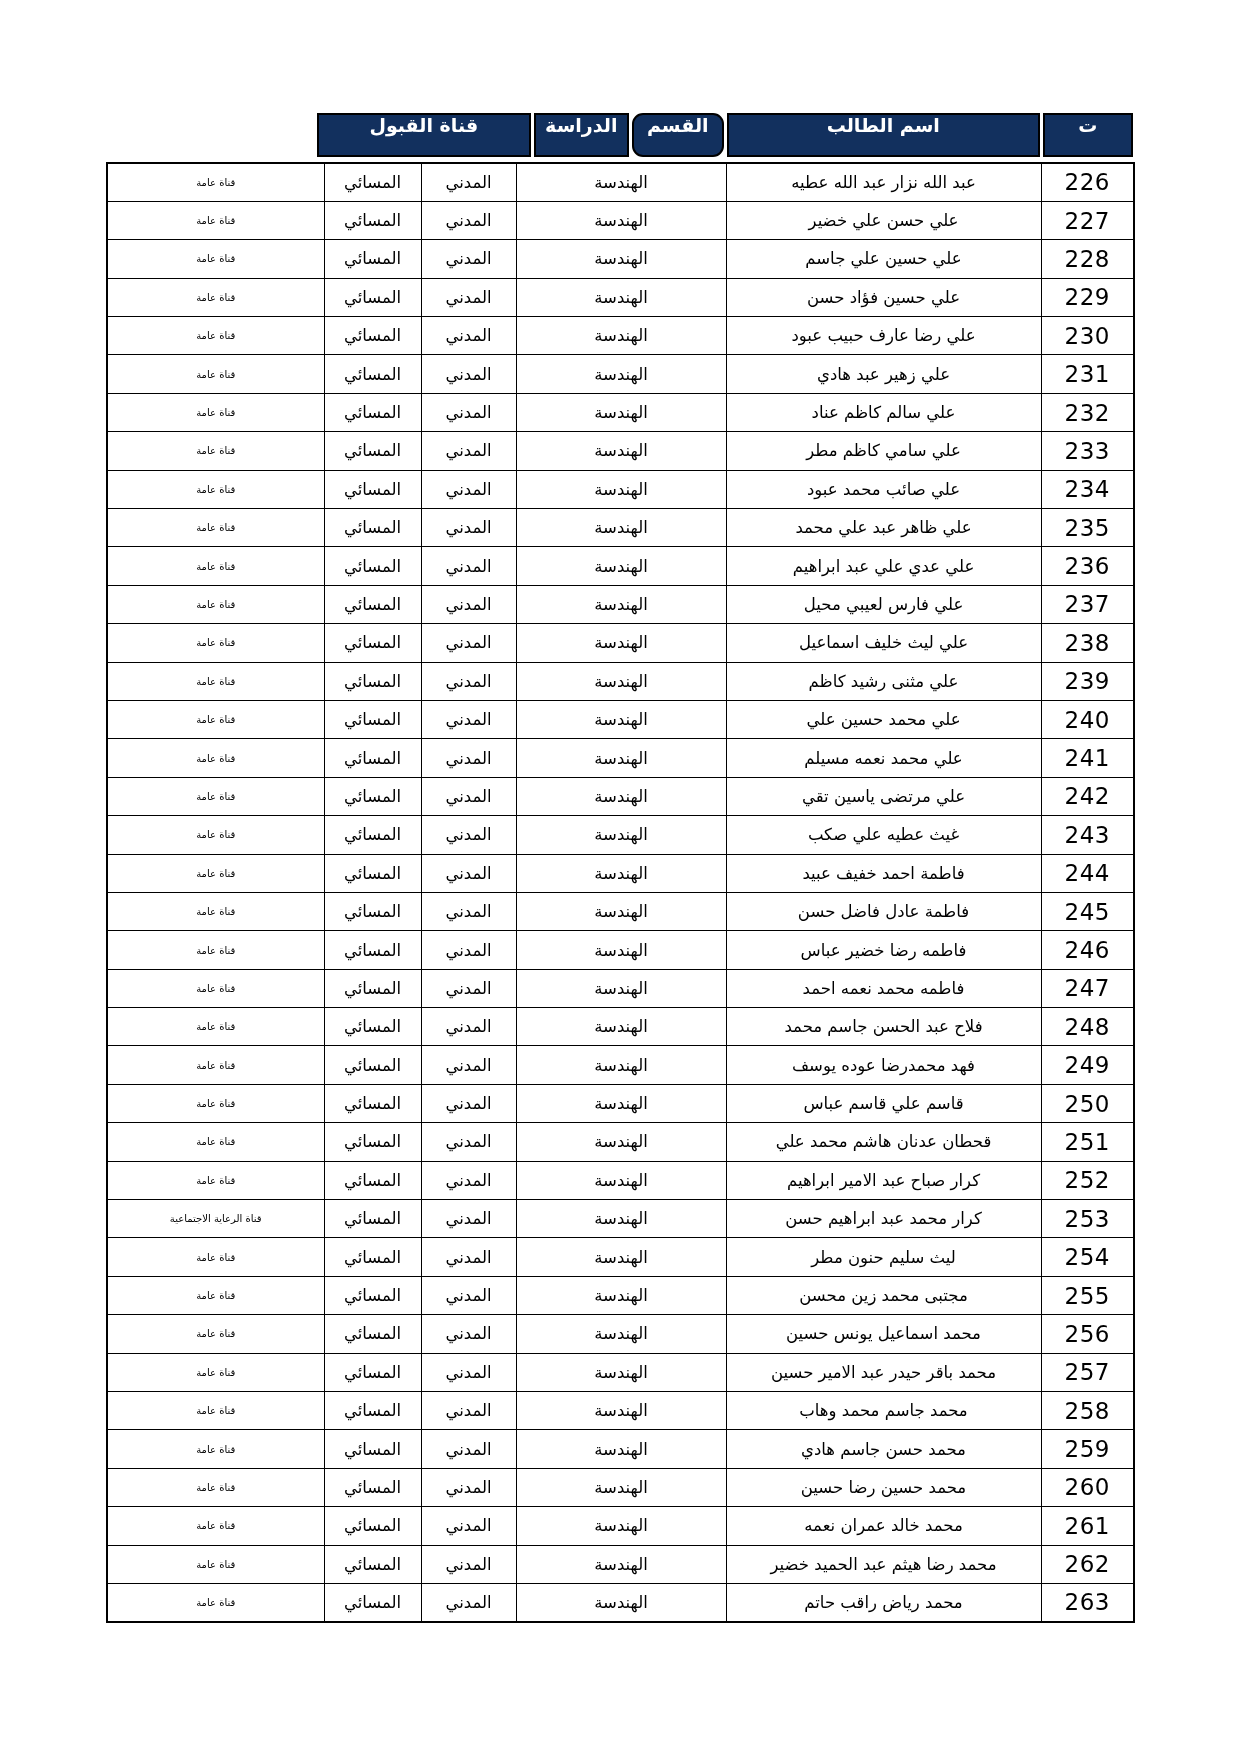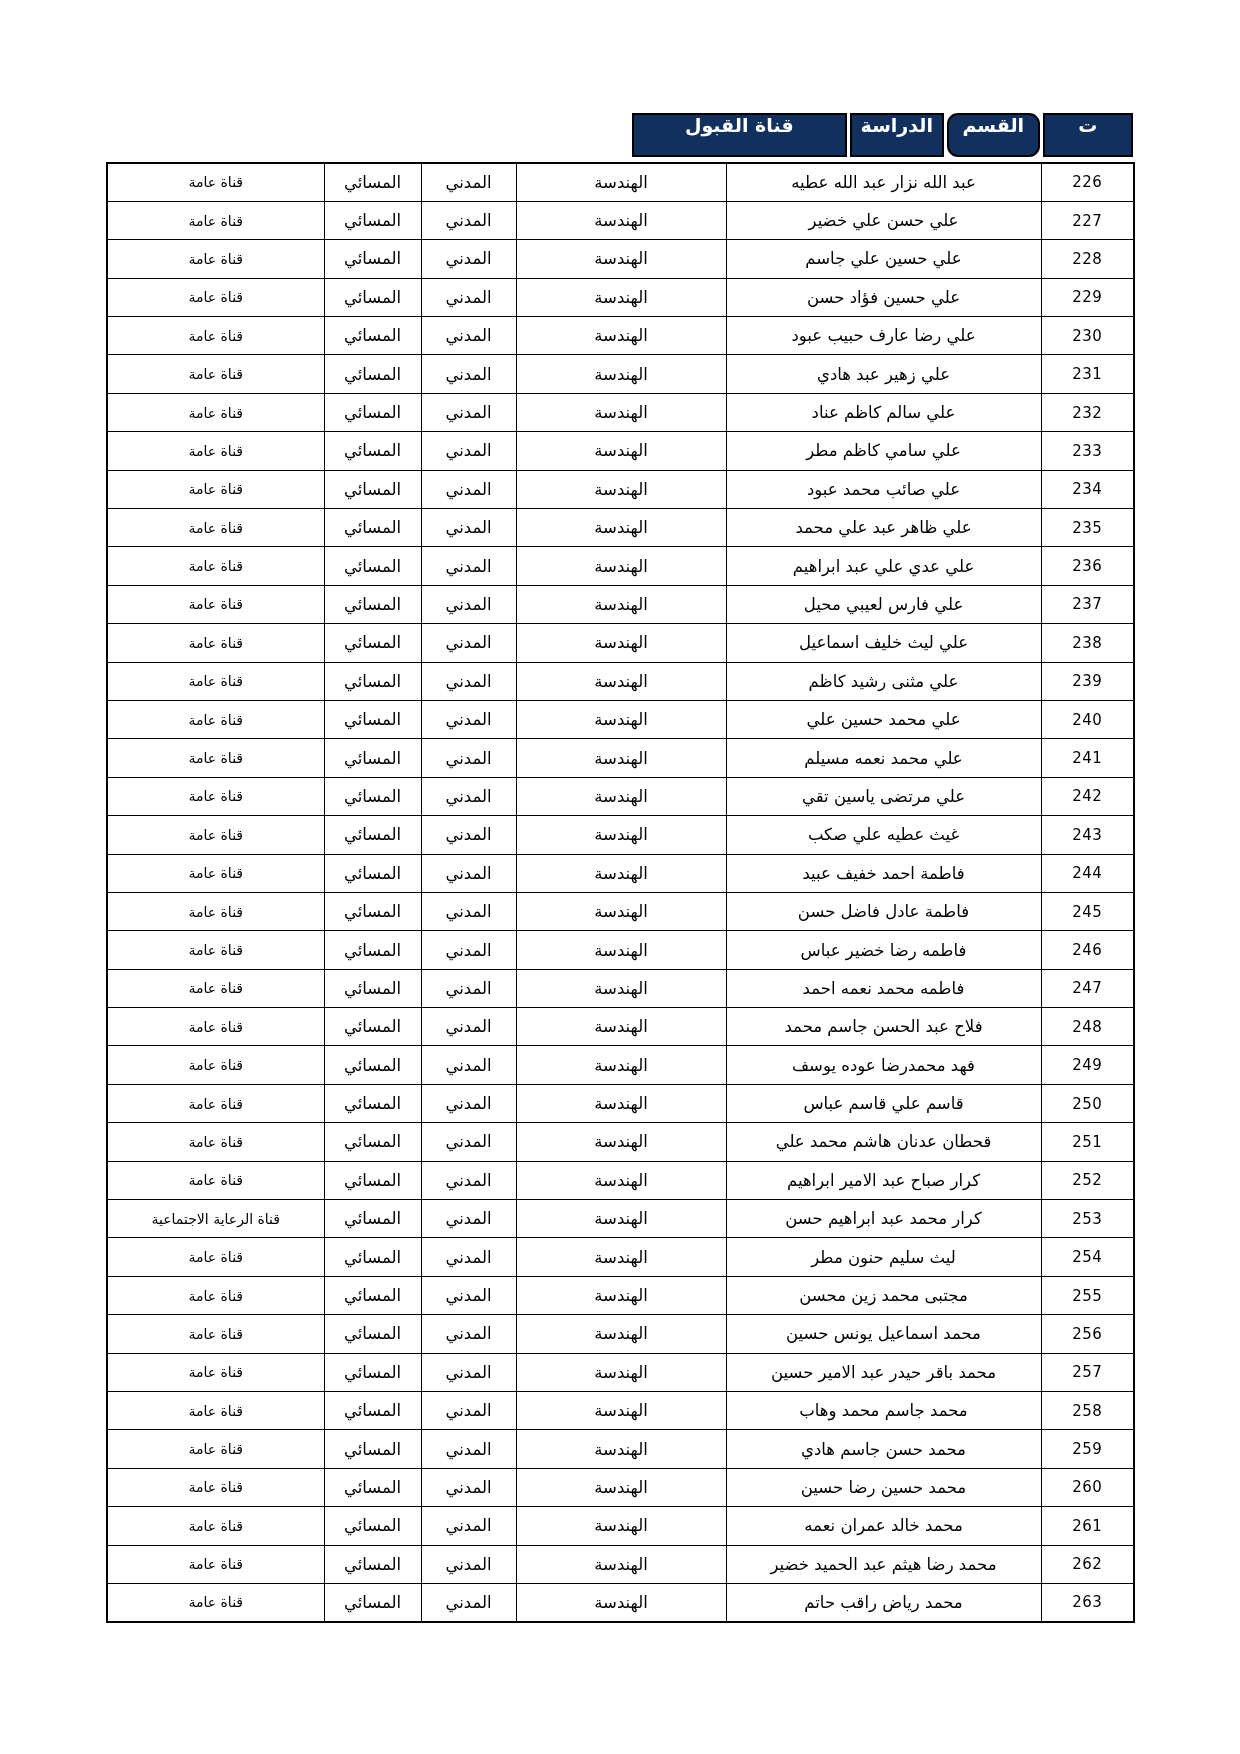--- a/index.html
+++ b/index.html
@@ -61,30 +61,31 @@
     border: 1.4px solid #000000;
     text-align: center;
     vertical-align: middle;
     color: #000000;
     font-size: 16.5px;
     padding: 0 4px;
     overflow: hidden;
     white-space: nowrap;
   }
   #body-table tr { height: 38.4px; }
-  #body-table td.c-no { font-size: 15px; letter-spacing: 0.5px; }
-  #body-table td.c-channel { font-size: 14px; }
+  #body-table td.c-no { font-size: 23px; letter-spacing: 0.5px; }
+  #body-table td.c-channel { font-size: 10px; }
 </style>
 </head>
 <body>
 
 <div id="page">
 
   <div id="header-row" dir="rtl">
     <div class="hcell h-no">ت</div>
+    <div class="hcell h-name">اسم الطالب</div>
     <div class="hcell h-dept">القسم</div>
     <div class="hcell h-study">الدراسة</div>
     <div class="hcell h-channel">قناة القبول</div>
   </div>
 
   <table id="body-table" dir="rtl">
     <colgroup>
       <col style="width:93px">
       <col style="width:315px">
       <col style="width:210px">

